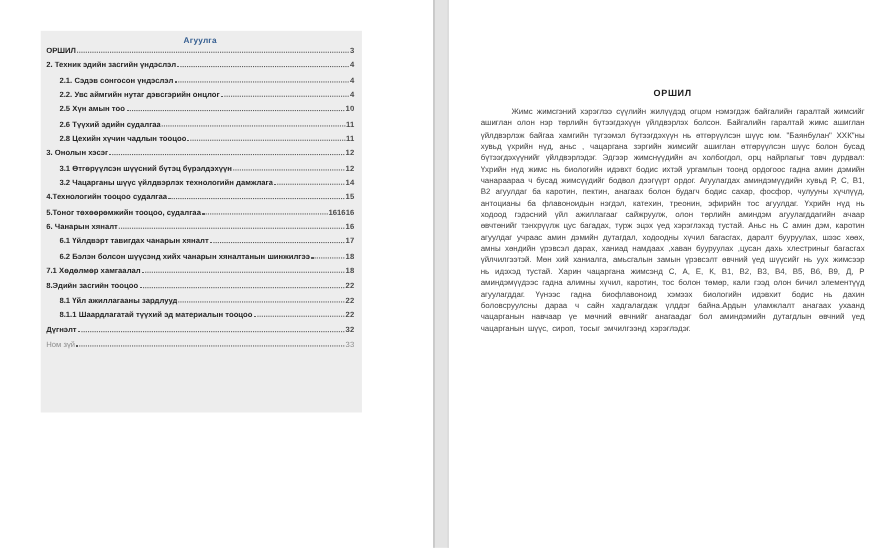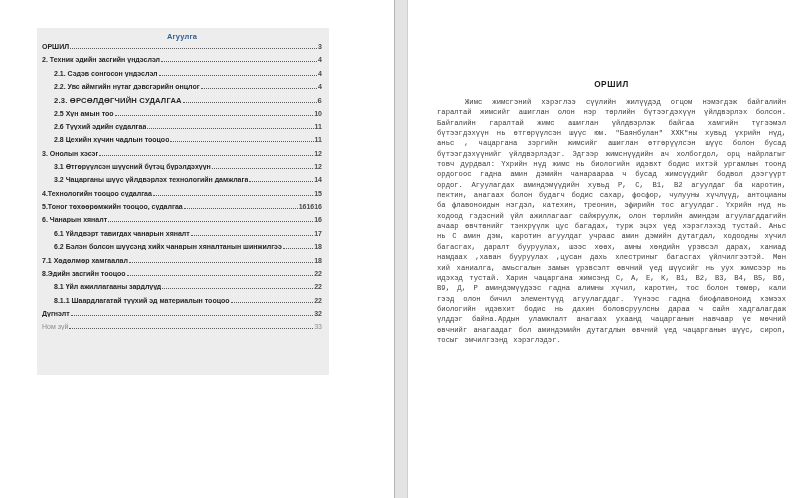--- a/index.html
+++ b/index.html
@@ -36,21 +36,21 @@
   }
   
   .page2 { position:absolute; left:408px; top:0; width:390px; height:498px; background:#ffffff; }
   .intro-heading {
     margin:80px 12px 0 29px; text-align:center;
     font-size:8.2px; font-weight:bold; color:#1a1a1a; letter-spacing:0.6px;
   }
   .intro-para {
     margin:8px 12px 0 29px;
     font-size:7.2px; line-height:10.35px; text-align:justify; text-indent:28px;
-    color:#3d3d3d; word-spacing:1.5px;font-family:Liberation Mono, monospace;
+    color:#3d3d3d; word-spacing:1.5px;
   }
 </style>
 </head>
 <body>
 
 <div class="page1">
   <div class="toc">
     <div class="toc-title">Агуулга</div>
 
     <div class="toc-row">
@@ -65,25 +65,20 @@
     </div>
     <div class="toc-row lvl2">
       <span class="toc-label">2.1. Сэдэв сонгосон үндэслэл</span>
       <span class="leader"></span>
       <span class="toc-page">4</span>
     </div>
     <div class="toc-row lvl2">
       <span class="toc-label">2.2. Увс аймгийн нутаг дэвсгэрийн онцлог</span>
       <span class="leader"></span>
       <span class="toc-page">4</span>
-    </div>
-    <div class="toc-row lvl2 caps">
-      <span class="toc-label">2.3.  ӨРСӨЛДӨГЧИЙН СУДАЛГАА</span>
-      <span class="leader"></span>
-      <span class="toc-page">6</span>
     </div>
     <div class="toc-row lvl2">
       <span class="toc-label">2.5 Хүн амын тоо</span>
       <span class="leader"></span>
       <span class="toc-page">10</span>
     </div>
     <div class="toc-row lvl2">
       <span class="toc-label">2.6  Түүхий эдийн судалгаа</span>
       <span class="leader"></span>
       <span class="toc-page">11</span>

